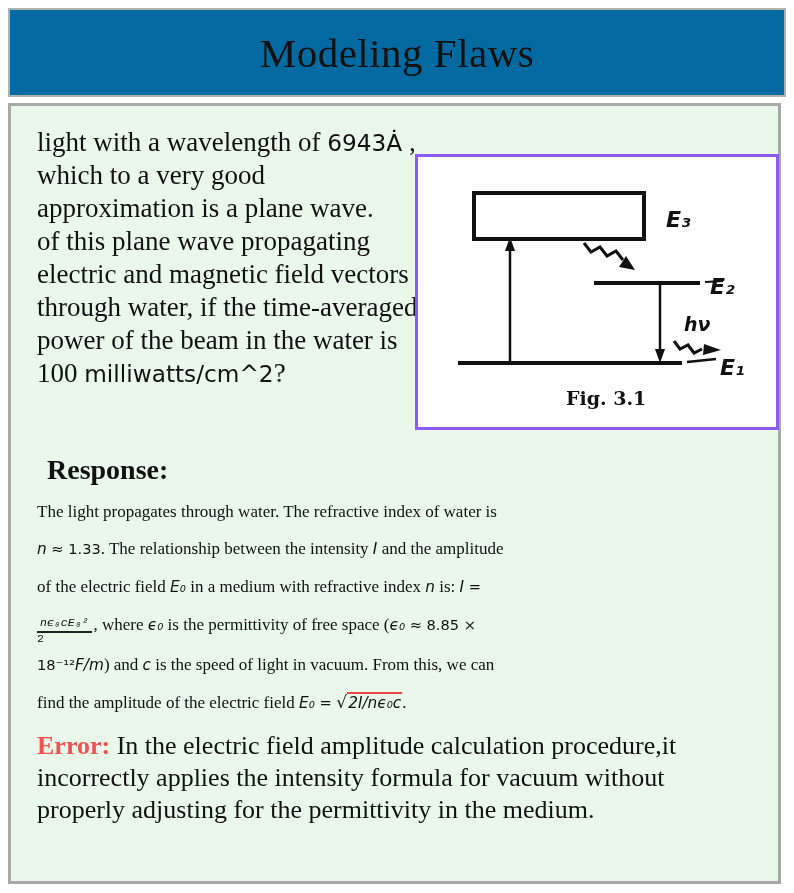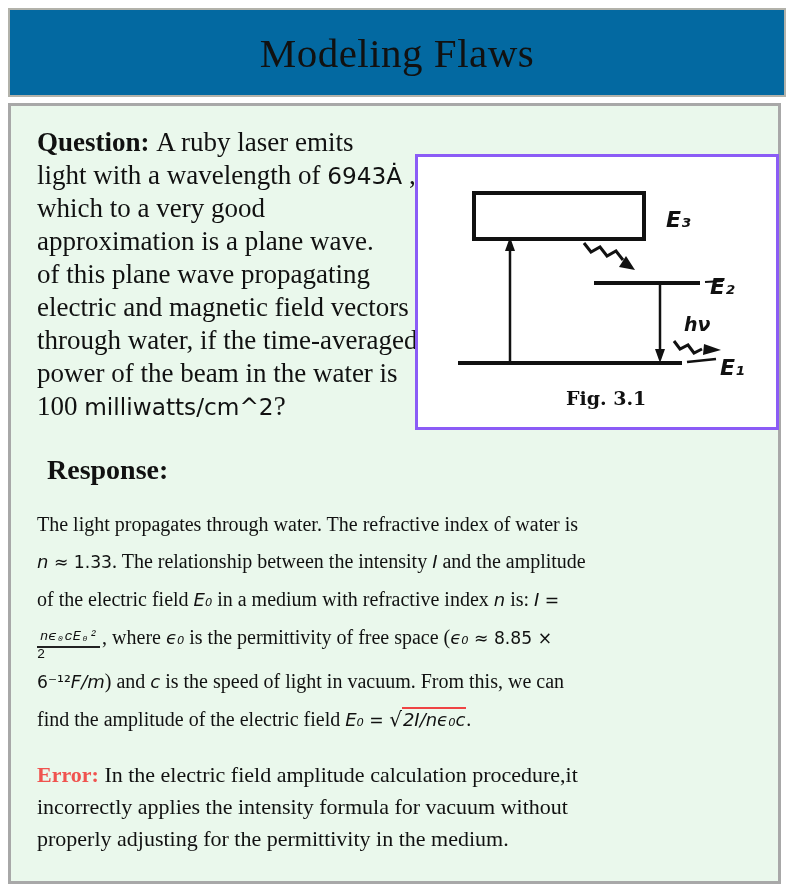--- a/index.html
+++ b/index.html
@@ -43,27 +43,27 @@
     border:3px solid #8b5cf6;
     background:#ffffff;
   }
   .response-heading {
     margin-top:24px;
     padding-left:10px;
     font-weight:bold;
     font-size:28px;
   }
   .response-text {
-    margin-top:20px;
-    font-size:20px;
+    margin-top:7px;
+    font-size:17px;
     line-height:37px;
   }
   .error-text {
-    margin-top:20px;
-    font-size:22px;
+    margin-top:8px;
+    font-size:26px;
     line-height:32px;
   }
   .line { white-space:nowrap; }
   .seg-t { font-family:"Liberation Serif", serif; }
   .seg-b { font-family:"Liberation Serif", serif; font-weight:bold; }
   .seg-m { font-family:"DejaVu Sans", sans-serif; font-style:italic; font-size:0.90em; }
   .seg-n { font-family:"DejaVu Sans", sans-serif; font-size:0.86em; }
   .seg-err { font-family:"Liberation Serif", serif; font-weight:bold; color:#f0534f; }
   .frac {
     display:inline-block;
@@ -91,21 +91,20 @@
 <body>
 
 <div class="title-bar">
   <span>Modeling Flaws</span>
 </div>
 
 <div class="content-box">
 
   <div class="question-row">
     <div class="question-text">
-        <div class="line"><span class="seg-b">Question: </span><span class="seg-t">A ruby laser emits</span></div>
         <div class="line"><span class="seg-t">light with a wavelength of </span><span class="seg-n">6943Ȧ</span><span class="seg-t"> ,</span></div>
         <div class="line"><span class="seg-t">which to a very good</span></div>
         <div class="line"><span class="seg-t">approximation is a plane wave.</span></div>
         <div class="line"><span class="seg-t">of this plane wave propagating</span></div>
         <div class="line"><span class="seg-t">electric and magnetic field vectors</span></div>
         <div class="line"><span class="seg-t">through water, if the time-averaged</span></div>
         <div class="line"><span class="seg-t">power of the beam in the water is</span></div>
         <div class="line"><span class="seg-t">100 </span><span class="seg-n">milliwatts/cm^2</span><span class="seg-t">?</span></div>
       </div>
 
@@ -141,21 +140,21 @@
     </div>
   </div>
 
   <div class="response-heading">Response:</div>
 
   <div class="response-text">
       <div class="line"><span class="seg-t">The light propagates through water. The refractive index of water is</span></div>
       <div class="line"><span class="seg-m">n</span><span class="seg-n"> ≈ 1.33</span><span class="seg-t">. The relationship between the intensity </span><span class="seg-m">I</span><span class="seg-t"> and the amplitude</span></div>
       <div class="line"><span class="seg-t">of the electric field </span><span class="seg-m">E₀</span><span class="seg-t"> in a medium with refractive index </span><span class="seg-m">n</span><span class="seg-t"> is: </span><span class="seg-m">I</span><span class="seg-n"> =</span></div>
       <div class="line"><span class="frac"><span class="num">nϵ₀cE₀²</span><span class="den">2</span></span><span class="seg-t">, where </span><span class="seg-m">ϵ₀</span><span class="seg-t"> is the permittivity of free space (</span><span class="seg-m">ϵ₀</span><span class="seg-n"> ≈ 8.85 ×</span></div>
-      <div class="line"><span class="seg-n">6⁻¹²</span><span class="seg-m">F/m</span><span class="seg-t">) and </span><span class="seg-m">c</span><span class="seg-t"> is the speed of light in vacuum.  From this, we can</span></div>
+      <div class="line"><span class="seg-n">18⁻¹²</span><span class="seg-m">F/m</span><span class="seg-t">) and </span><span class="seg-m">c</span><span class="seg-t"> is the speed of light in vacuum.  From this, we can</span></div>
       <div class="line"><span class="seg-t">find the amplitude of the electric field </span><span class="seg-m">E₀</span><span class="seg-n"> = </span><span class="sqrt"><span class="radical">√</span><span class="radicand">2I/nϵ₀c</span></span><span class="seg-t">.</span></div>
     </div>
 
   <div class="error-text">
       <div class="line"><span class="seg-err">Error:</span><span class="seg-t"> In the electric field amplitude calculation procedure,it</span></div>
       <div class="line"><span class="seg-t">incorrectly applies the intensity formula for vacuum without</span></div>
       <div class="line"><span class="seg-t">properly adjusting for the permittivity in the medium.</span></div>
     </div>
 
 </div>

